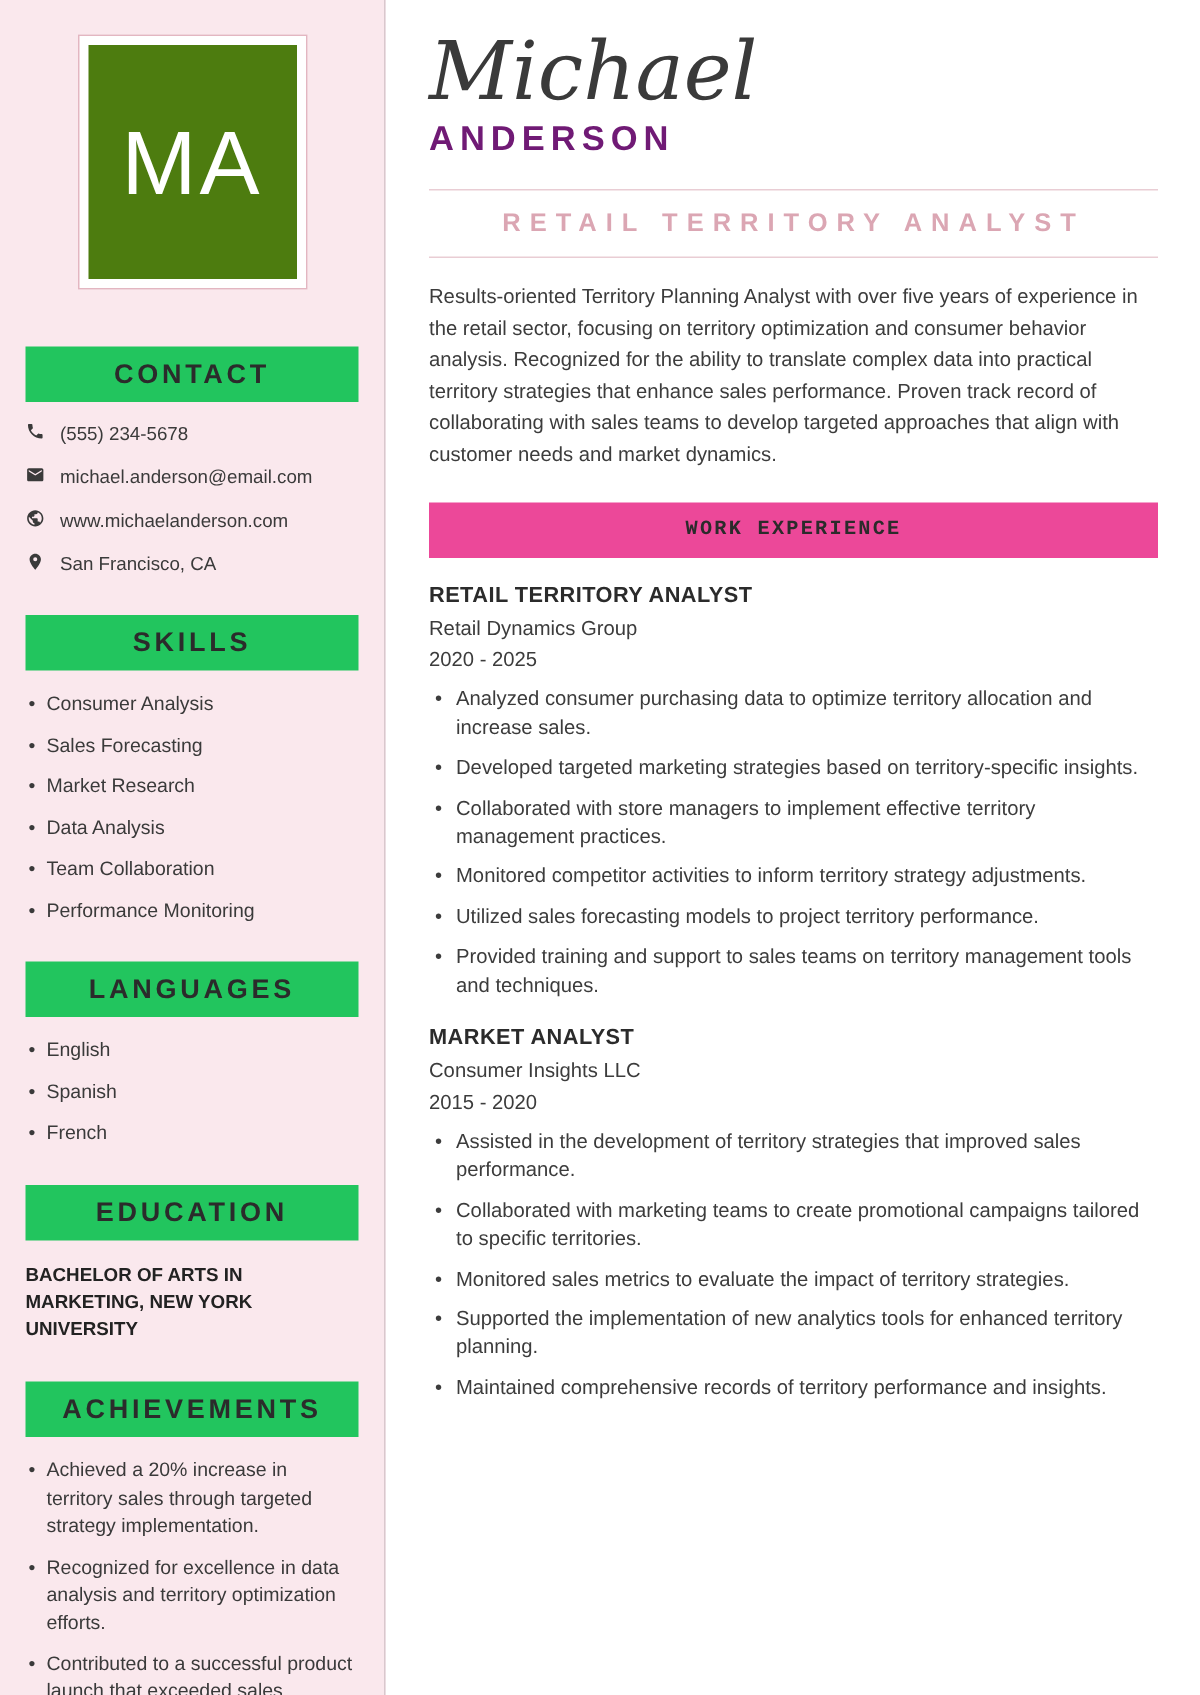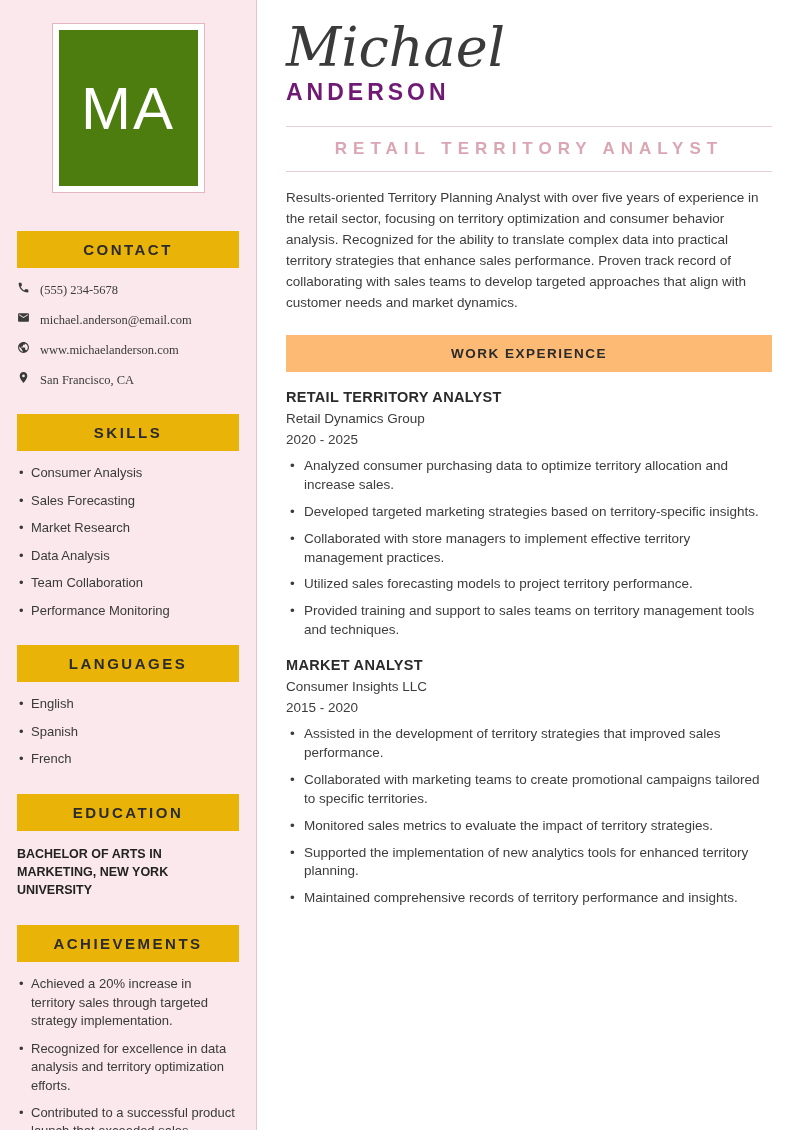--- a/index.html
+++ b/index.html
@@ -31,37 +31,36 @@
   .photo {
     background: #4d7c0f;
     height: 156px;
     display: flex; align-items: center; justify-content: center;
     color: #ffffff;
     font-size: 60px;
     font-weight: 400;
     letter-spacing: 2px;
   }
   .band {
-    background: #eab308;
+    background: #22c55e;
     height: 37px;
     display: flex; align-items: center; justify-content: center;
     font-weight: bold;
-    font-size: 15px;
+    font-size: 18px;
     letter-spacing: 2.5px;
     color: #2b2b2b;
     margin-top: 26px;
   }
   .band.first { margin-top: 38px; }
   .contact-list { margin-top: 13px; }
   .contact-item {
-    display: flex; align-items: flex-end; gap: 10px;
+    display: flex; align-items: center; gap: 10px;
     margin-bottom: 13px;
     font-size: 12.5px;
     color: #3a3a3a;
-    font-family: Liberation Serif, serif;
   }
   .contact-item svg { flex-shrink: 0; }
   ul.dot-list { list-style: none; margin: 13px 0 0 0; padding: 0; }
   ul.dot-list li {
     position: relative;
     padding-left: 14px;
     font-size: 13px;
     color: #3a3a3a;
     margin-bottom: 10px;
     line-height: 1.35;
@@ -109,28 +108,29 @@
     letter-spacing: 6px;
     padding: 12px 0;
   }
   .summary {
     margin-top: 15px;
     font-size: 13.5px;
     line-height: 1.56;
     color: #3c3c3c;
   }
   .exp-band {
-    background: #fdba74;
+    background: #ec4899;
     height: 37px;
     display: flex; align-items: center; justify-content: center;
     font-weight: bold;
     font-size: 13.5px;
     letter-spacing: 1.5px;
     color: #2b2b2b;
     margin-top: 22px;
+    font-family: Liberation Mono, monospace;
   }
   .job { margin-top: 17px; }
   .role {
     font-weight: bold;
     font-size: 14.5px;
     letter-spacing: 0.3px;
     color: #2b2b2b;
   }
   .company, .dates {
     font-size: 13.5px;
@@ -236,20 +236,21 @@
   <div class="exp-band">WORK EXPERIENCE</div>
 
   <section class="job">
     <div class="role">RETAIL TERRITORY ANALYST</div>
     <div class="company">Retail Dynamics Group</div>
     <div class="dates">2020 - 2025</div>
     <ul class="bullets">
       <li>Analyzed consumer purchasing data to optimize territory allocation and increase sales.</li>
       <li>Developed targeted marketing strategies based on territory-specific insights.</li>
       <li>Collaborated with store managers to implement effective territory management practices.</li>
+      <li>Monitored competitor activities to inform territory strategy adjustments.</li>
       <li>Utilized sales forecasting models to project territory performance.</li>
       <li>Provided training and support to sales teams on territory management tools and techniques.</li>
     </ul>
   </section>
 
   <section class="job">
     <div class="role">MARKET ANALYST</div>
     <div class="company">Consumer Insights LLC</div>
     <div class="dates">2015 - 2020</div>
     <ul class="bullets">

